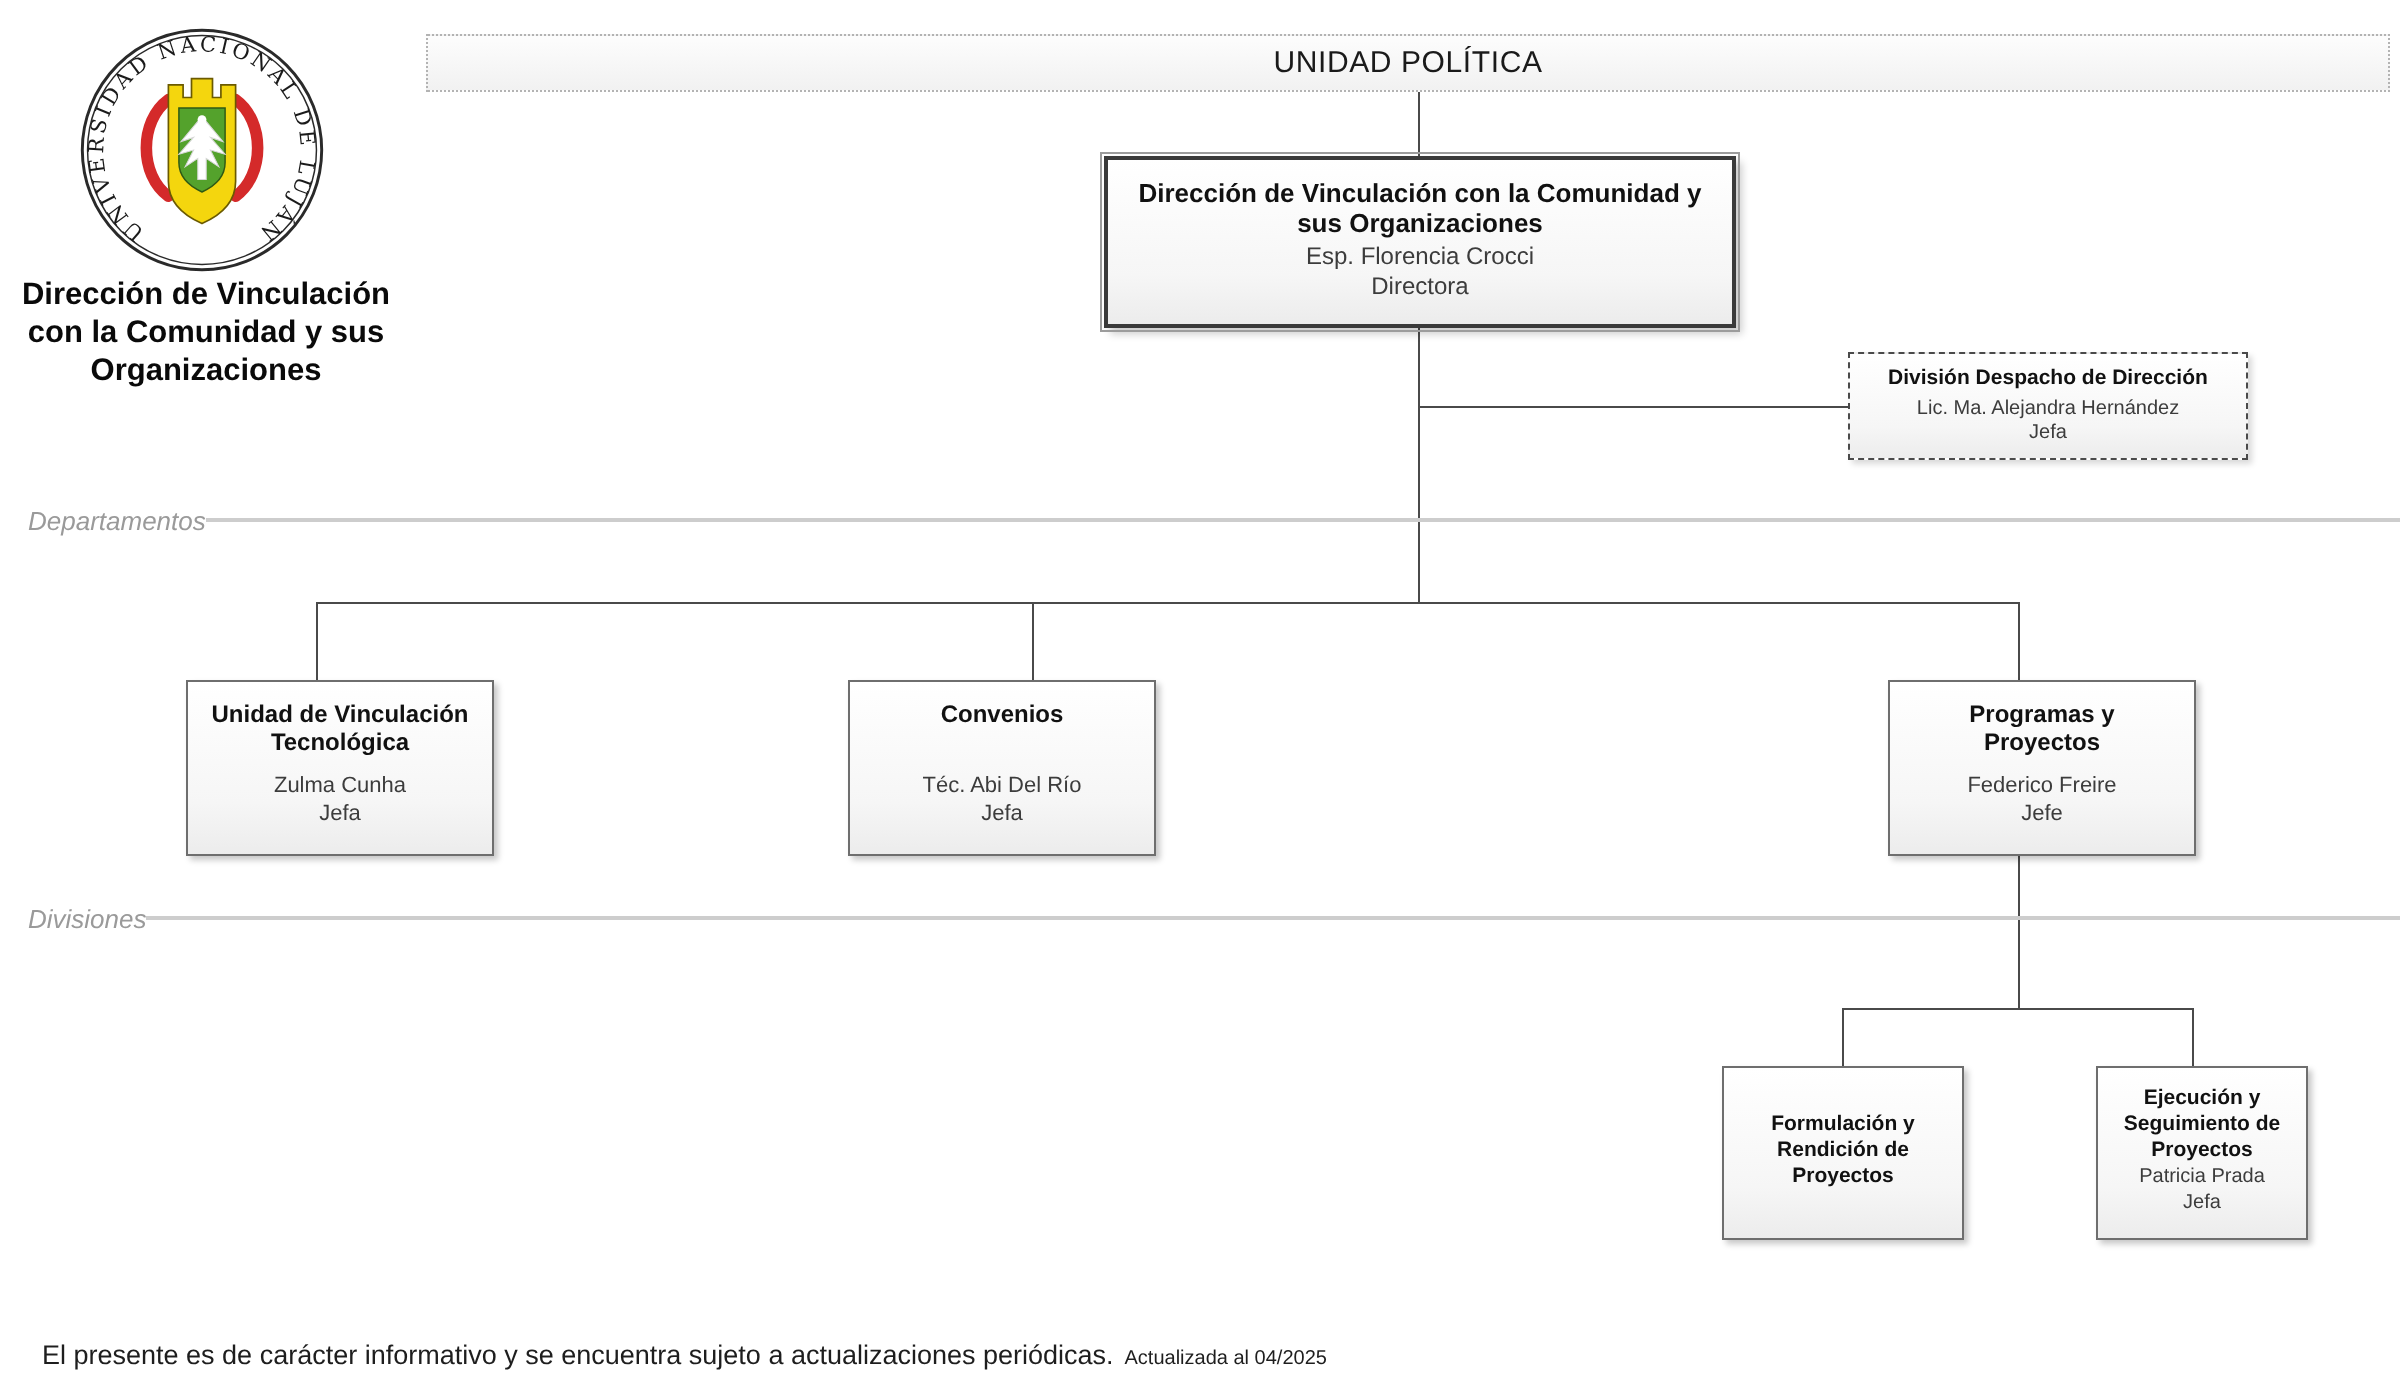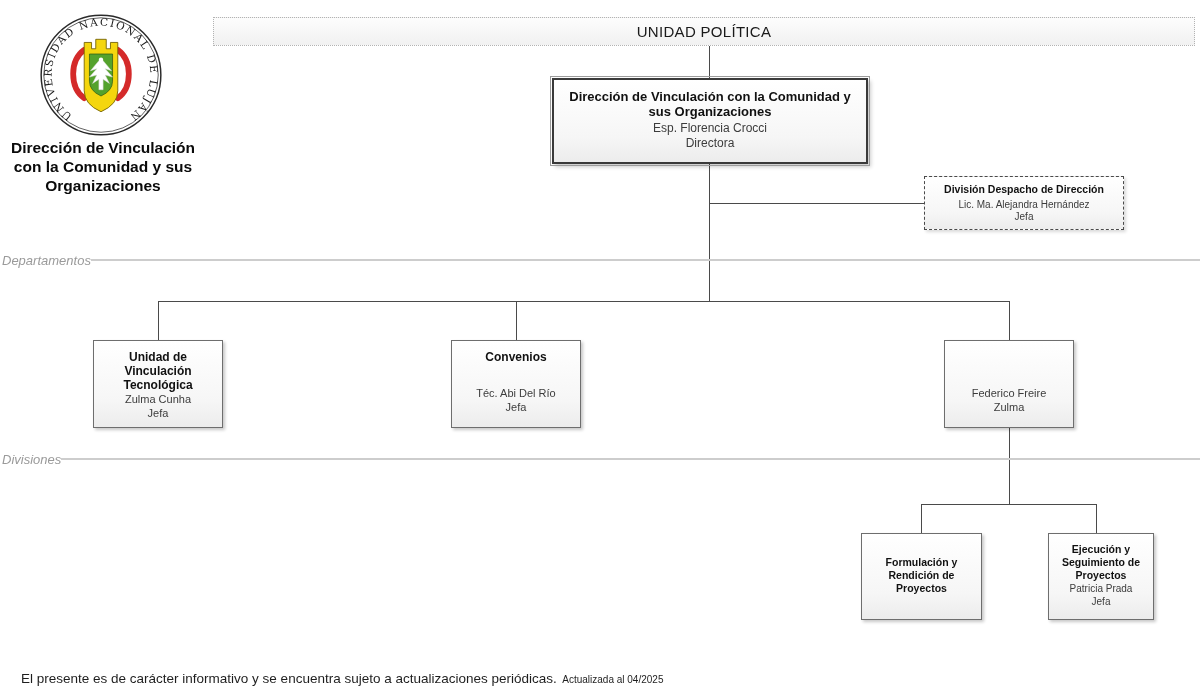--- a/index.html
+++ b/index.html
@@ -7,21 +7,21 @@
     position:relative; width:1200px; height:694px; overflow:hidden;
     background:#ffffff; font-family:"Liberation Sans", sans-serif;
   }
   
   .vline { position:absolute; width:1px; background:#4a4a4a; }
   .hline { position:absolute; height:1px; background:#4a4a4a; }
   
   .section-row { position:absolute; left:0; width:1200px; height:18px;
     display:flex; align-items:center; }
   .section-label { font-size:13px; font-style:italic; color:#9a9a9a;
-    padding-left:2px; white-space:nowrap; }
+    padding-left:14px; white-space:nowrap; }
   .section-line { flex:1; height:2px; background:#cdcdcd; }
   
   .obox {
     position:absolute; box-sizing:border-box;
     background:linear-gradient(180deg,#ffffff 0%,#f6f6f6 70%,#ececec 100%);
     border:1px solid #6e6e6e; box-shadow:2px 2px 3px rgba(0,0,0,0.22);
     display:flex; flex-direction:column; align-items:center; text-align:center;
   }
   .obox .t  { font-weight:bold; color:#111111; padding:9px 4px 0; font-size:12px; line-height:14px; }
   .obox .pg { margin-top:auto; padding-bottom:13px; color:#3c3c3c; font-size:11px; line-height:14px; }
@@ -31,23 +31,23 @@
     box-shadow:3px 3px 4px rgba(0,0,0,0.2);
   }
   #main-box .t  { font-size:13px; line-height:15px; padding-top:9px; max-width:292px; }
   #main-box .pg { font-size:12px; line-height:15px; padding-bottom:11px; }
   #staff-box {
     left:924px; top:176px; width:200px; height:54px;
     border:1px dashed #4a4a4a; box-shadow:2px 2px 3px rgba(0,0,0,0.15);
   }
   #staff-box .t  { font-size:10.5px; line-height:12px; padding-top:6px;text-align:right; }
   #staff-box .pg { font-size:10px; line-height:12px; padding-bottom:6px; }
-  .dept { top:340px; width:130px; height:88px; }
+  .dept { top:340px; width:154px; height:88px; }
   #dept-0 { left:93px; }
-  #dept-1 { left:451px; }
+  #dept-1 { left:424px; }
   #dept-2 { left:944px; }
   #dept-2 .t { max-width:92px; }
   .divi { top:533px; height:87px; }
   .divi .t  { font-size:10.5px; line-height:13px; }
   .divi .pg { font-size:10px; line-height:13px; padding-bottom:11px; }
   #div-0 { left:861px; width:121px; }
   #div-0 .t { padding-top:22px; }
   #div-1 { left:1048px; width:106px; }
   
   #banner {
@@ -141,23 +141,24 @@
     </div>
   </div>
   <div class="obox dept" id="dept-1">
     <div class="t">Convenios</div>
     <div class="pg">
       <div>Téc. Abi Del Río</div>
       <div>Jefa</div>
     </div>
   </div>
   <div class="obox dept" id="dept-2">
+    <div class="t">Programas y Proyectos</div>
     <div class="pg">
       <div>Federico Freire</div>
-      <div>Zulma</div>
+      <div>Jefe</div>
     </div>
   </div>
 
   <div class="obox divi" id="div-0">
     <div class="t">Formulación y Rendición de Proyectos</div>
     <div class="pg">
       <div></div>
       <div></div>
     </div>
   </div>

